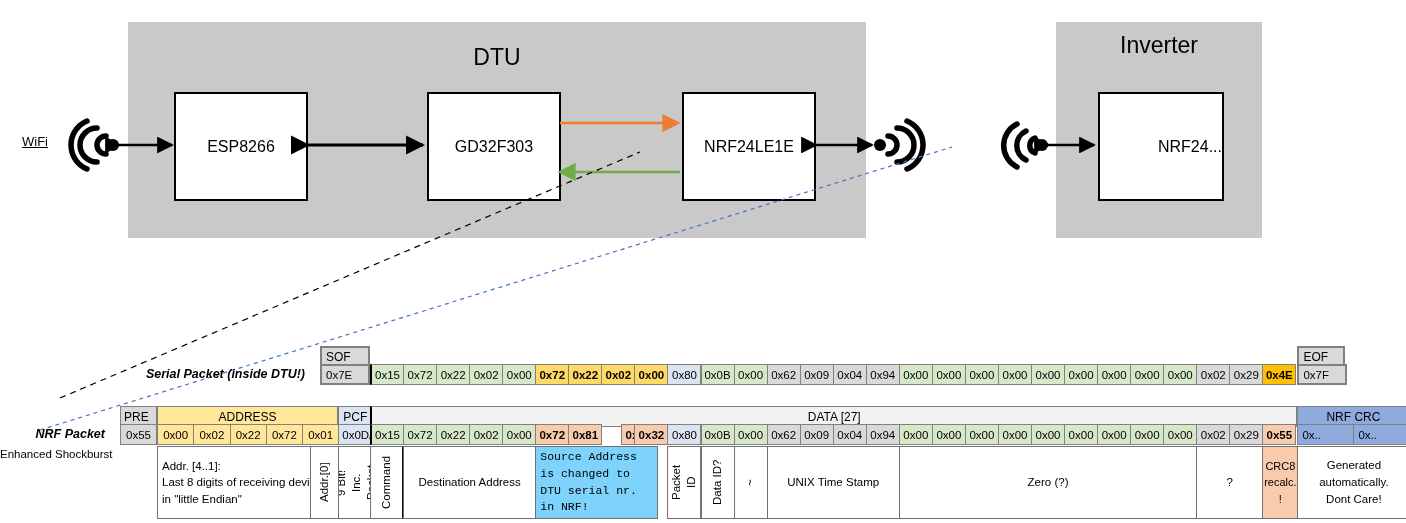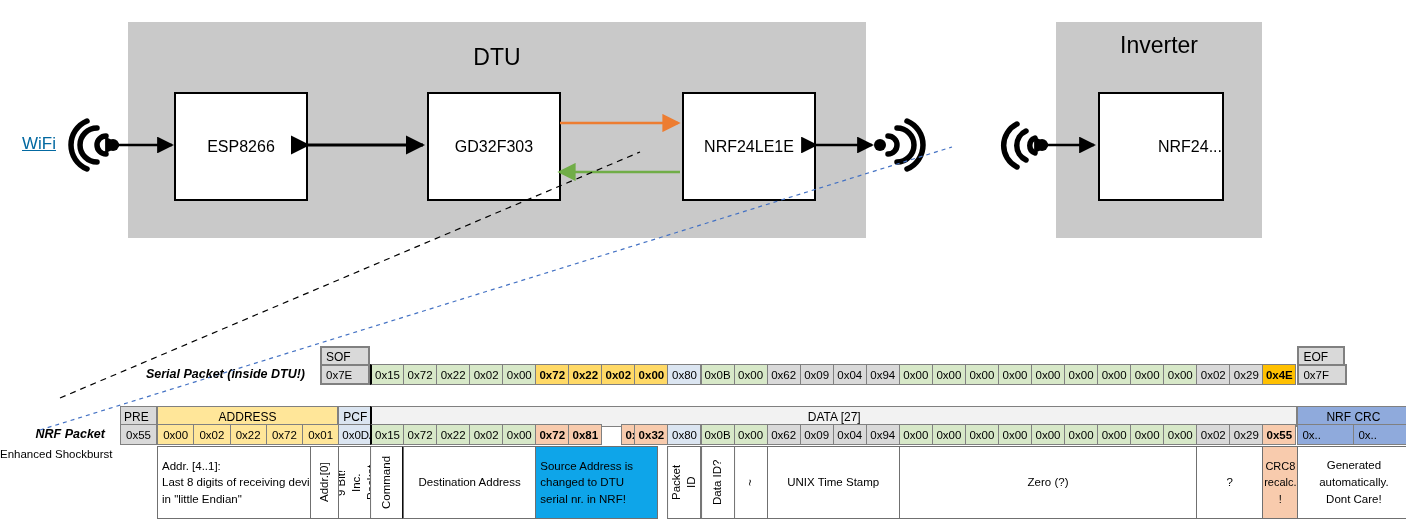--- a/index.html
+++ b/index.html
@@ -6,21 +6,21 @@
   body{width:1406px;height:523px;position:relative;overflow:hidden;
        font-family:"Liberation Sans","DejaVu Sans",sans-serif;color:#111;}
 
   
   #block-diagram{position:absolute;left:0;top:0;width:1406px;height:260px;}
   .grey-box{position:absolute;background:#c9c9c9;}
   .grey-title{position:absolute;width:100%;text-align:center;font-size:23px;color:#000;}
   .chip{position:absolute;background:#ffffff;border:2.5px solid #000;
         display:flex;align-items:center;justify-content:center;
         font-size:16px;color:#000;}
-  .wifi-label{position:absolute;font-size:17px;color:#0369a1;text-decoration:underline;}
+  .wifi-label{position:absolute;font-size:13px;color:#000000;text-decoration:underline;}
   svg.overlay{position:absolute;left:0;top:0;width:1406px;height:523px;
               pointer-events:none;overflow:visible;}
 
   
   #packets{position:absolute;left:0;top:0;width:1406px;height:523px;}
   .rowlabel{position:absolute;font-size:12.5px;font-weight:bold;font-style:italic;
             text-align:right;color:#000;white-space:nowrap;}
   .sublabel{position:absolute;font-size:11.5px;color:#000;text-align:right;
             white-space:nowrap;font-weight:normal;font-style:normal;}
 
@@ -196,21 +196,21 @@
     <div class="cell" style="left: 1229.3px; top: 424px; width: 34.05px; height: 21px; background: rgb(217, 217, 217);">0x29</div>
     <div class="cell bold" style="left: 1262.35px; top: 424px; width: 34.05px; height: 21px; background: rgb(248, 203, 173);">0x55</div>
     <div class="cell hdr" style="left: 1297.4px; top: 406px; width: 112px; height: 21px; background: rgb(143, 170, 220);">NRF CRC</div>
     <div class="cell" style="left: 1297.4px; top: 424px; width: 57px; height: 21px; background: rgb(143, 170, 220); justify-content: flex-start; padding-left: 4px;">0x..</div>
     <div class="cell" style="left: 1353.4px; top: 424px; width: 57px; height: 21px; background: rgb(143, 170, 220); justify-content: flex-start; padding-left: 4px;">0x..</div>
     <div class="desc left" style="left: 157px; top: 446px; width: 182.25px; height: 73px; background: rgb(255, 255, 255); white-space: normal; line-height: 1.45;">Addr. [4..1]:<br>Last 8 digits of receiving device in "little Endian"</div>
     <div class="desc vert" style="left: 310.25px; top: 446px; width: 29px; height: 73px; background: rgb(255, 255, 255); justify-content: center; align-items: center;">Addr.[0]</div>
     <div class="desc vert2" style="left: 338.25px; top: 446px; width: 51px; height: 73px; background: rgb(255, 255, 255); justify-content: center; align-items: center;">9 Bit!<br>Inc. Packet Length</div>
     <div class="desc vert" style="left: 370px; top: 446px; width: 34.05px; height: 73px; background: rgb(255, 255, 255); border-left: 2px solid rgb(0, 0, 0); justify-content: center; align-items: center;">Command</div>
     <div class="desc" style="left: 403.05px; top: 446px; width: 133.2px; height: 73px; background: rgb(255, 255, 255);">Destination Address</div>
-    <div class="desc left" style="left: 535.25px; top: 446px; width: 123px; height: 73px; background: #0ea5e9; white-space: normal; line-height: 1.45;">Source Address is changed to DTU serial nr. in NRF!</div>
+    <div class="desc left" style="left: 535.25px; top: 446px; width: 123px; height: 73px; background: #7dd3fc; white-space: normal; line-height: 1.45; font-family: Liberation Mono, monospace;">Source Address is changed to DTU serial nr. in NRF!</div>
     <div class="desc vert" style="left: 667.45px; top: 446px; width: 34.05px; height: 73px; background: rgb(255, 255, 255); justify-content: center; align-items: center;">Packet ID</div>
     <div class="desc vert" style="left: 700.5px; top: 446px; width: 34.05px; height: 73px; background: rgb(255, 255, 255); justify-content: center; align-items: center;">Data ID?</div>
     <div class="desc vert" style="left: 733.55px; top: 446px; width: 34.05px; height: 73px; background: rgb(255, 255, 255); justify-content: center; align-items: center;">~</div>
     <div class="desc" style="left: 898.8px; top: 446px; width: 298.45px; height: 73px; background: rgb(255, 255, 255);">Zero (?)</div>
     <div class="desc" style="left: 766.6px; top: 446px; width: 133.2px; height: 73px; background: rgb(255, 255, 255);">UNIX Time Stamp</div>
     <div class="desc" style="left: 1196.25px; top: 446px; width: 67.1px; height: 73px; background: rgb(255, 255, 255);">?</div>
     <div class="desc" style="left: 1262.35px; top: 446px; width: 36.05px; height: 73px; background: rgb(248, 203, 173); white-space: normal; line-height: 1.5; font-size: 11px;">CRC8 recalc. !</div>
     <div class="desc" style="left: 1297.4px; top: 446px; width: 113px; height: 73px; background: rgb(255, 255, 255); white-space: normal; line-height: 1.5;">Generated automatically. Dont Care!</div>
   </div>
 

